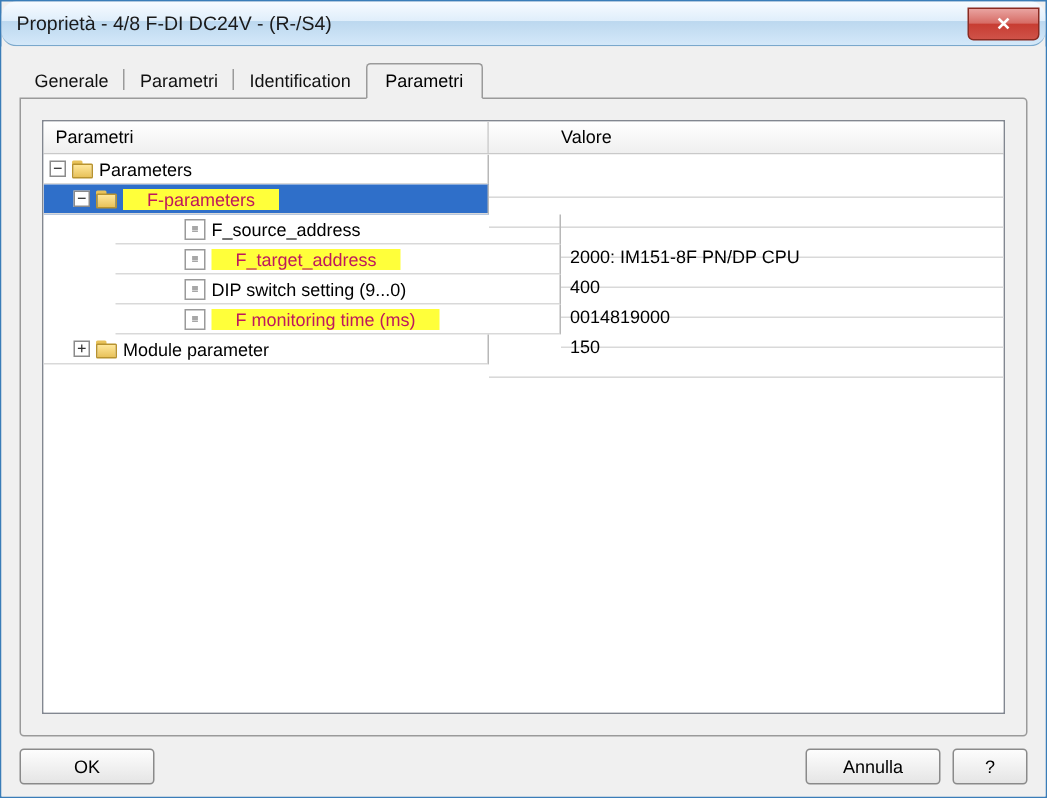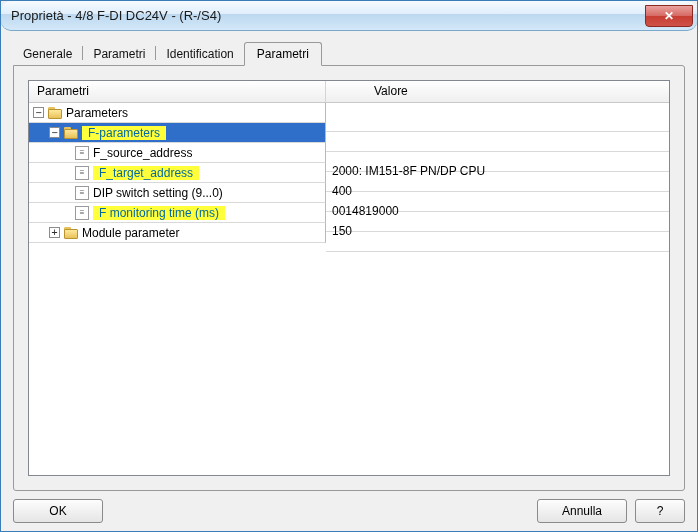--- a/index.html
+++ b/index.html
@@ -147,21 +147,21 @@
     align-items: center;
     padding: 0 6px;
     border-bottom: 1px solid #d9d9d9;
     background: #efefef;
     font-size: 12px;
     margin-top: 28px;
   }
   .cell-value.white { background: #fff; }
   .indent0 { padding-left: 4px; }
   .indent1 { padding-left: 20px; }
-  .indent2 { padding-left: 46px; }
+  .indent2 { padding-left: 46px; margin-left: 48px; }
   .exp {
     width: 11px; height: 11px;
     border: 1px solid #8b8b8b;
     background: #fff;
     display: inline-flex;
     align-items: center;
     justify-content: center;
     font-size: 10px;
     line-height: 1;
     margin-right: 4px;
@@ -207,22 +207,22 @@
     font-size: 8px;
     color: #555;
   }
   .leaf-icon::before { content: "≡"; }
   .row.selected .cell-param {
     background: #2f6fc9;
     color: #fff;
   }
   .highlight {
     background: #ffff3a;
-    padding: 0 6px;
-    color: #0369a1;
+    padding: 0 16px;
+    color: #be185d;
   }
   .button-row {
     display: flex;
     align-items: flex-end;
     padding-top: 8px;
     gap: 8px;
   }
   .btn {
     min-width: 90px;
     height: 24px;

